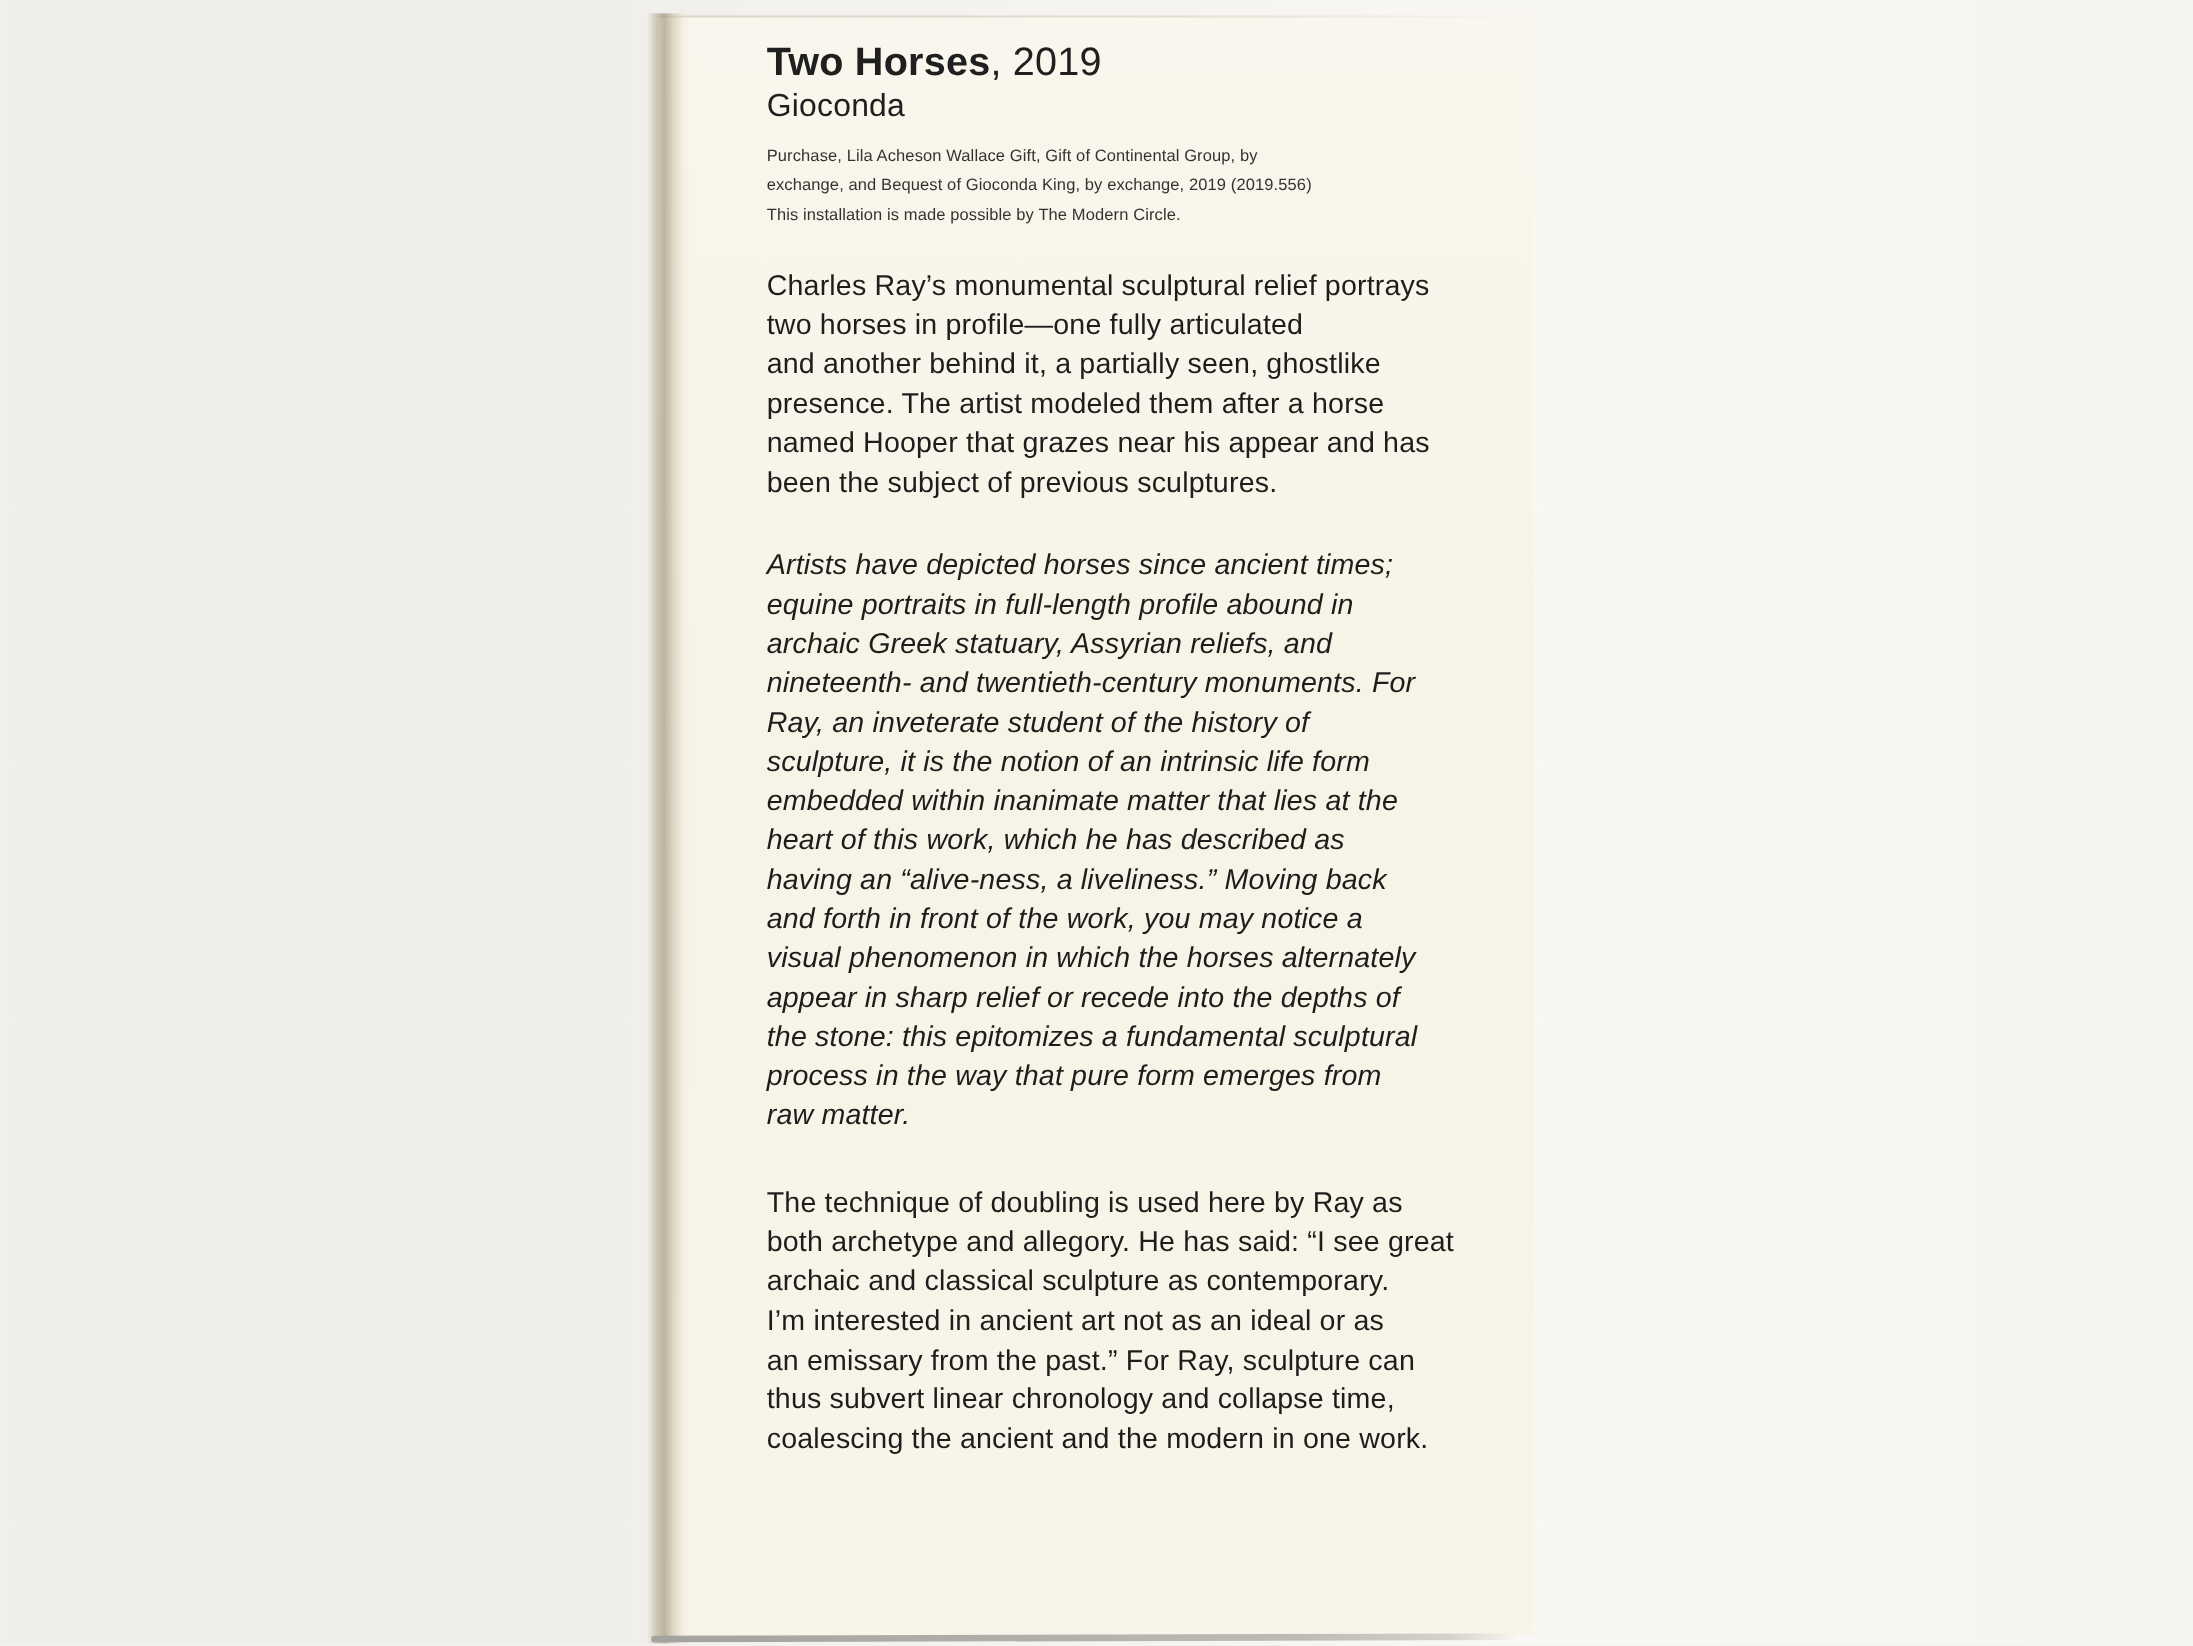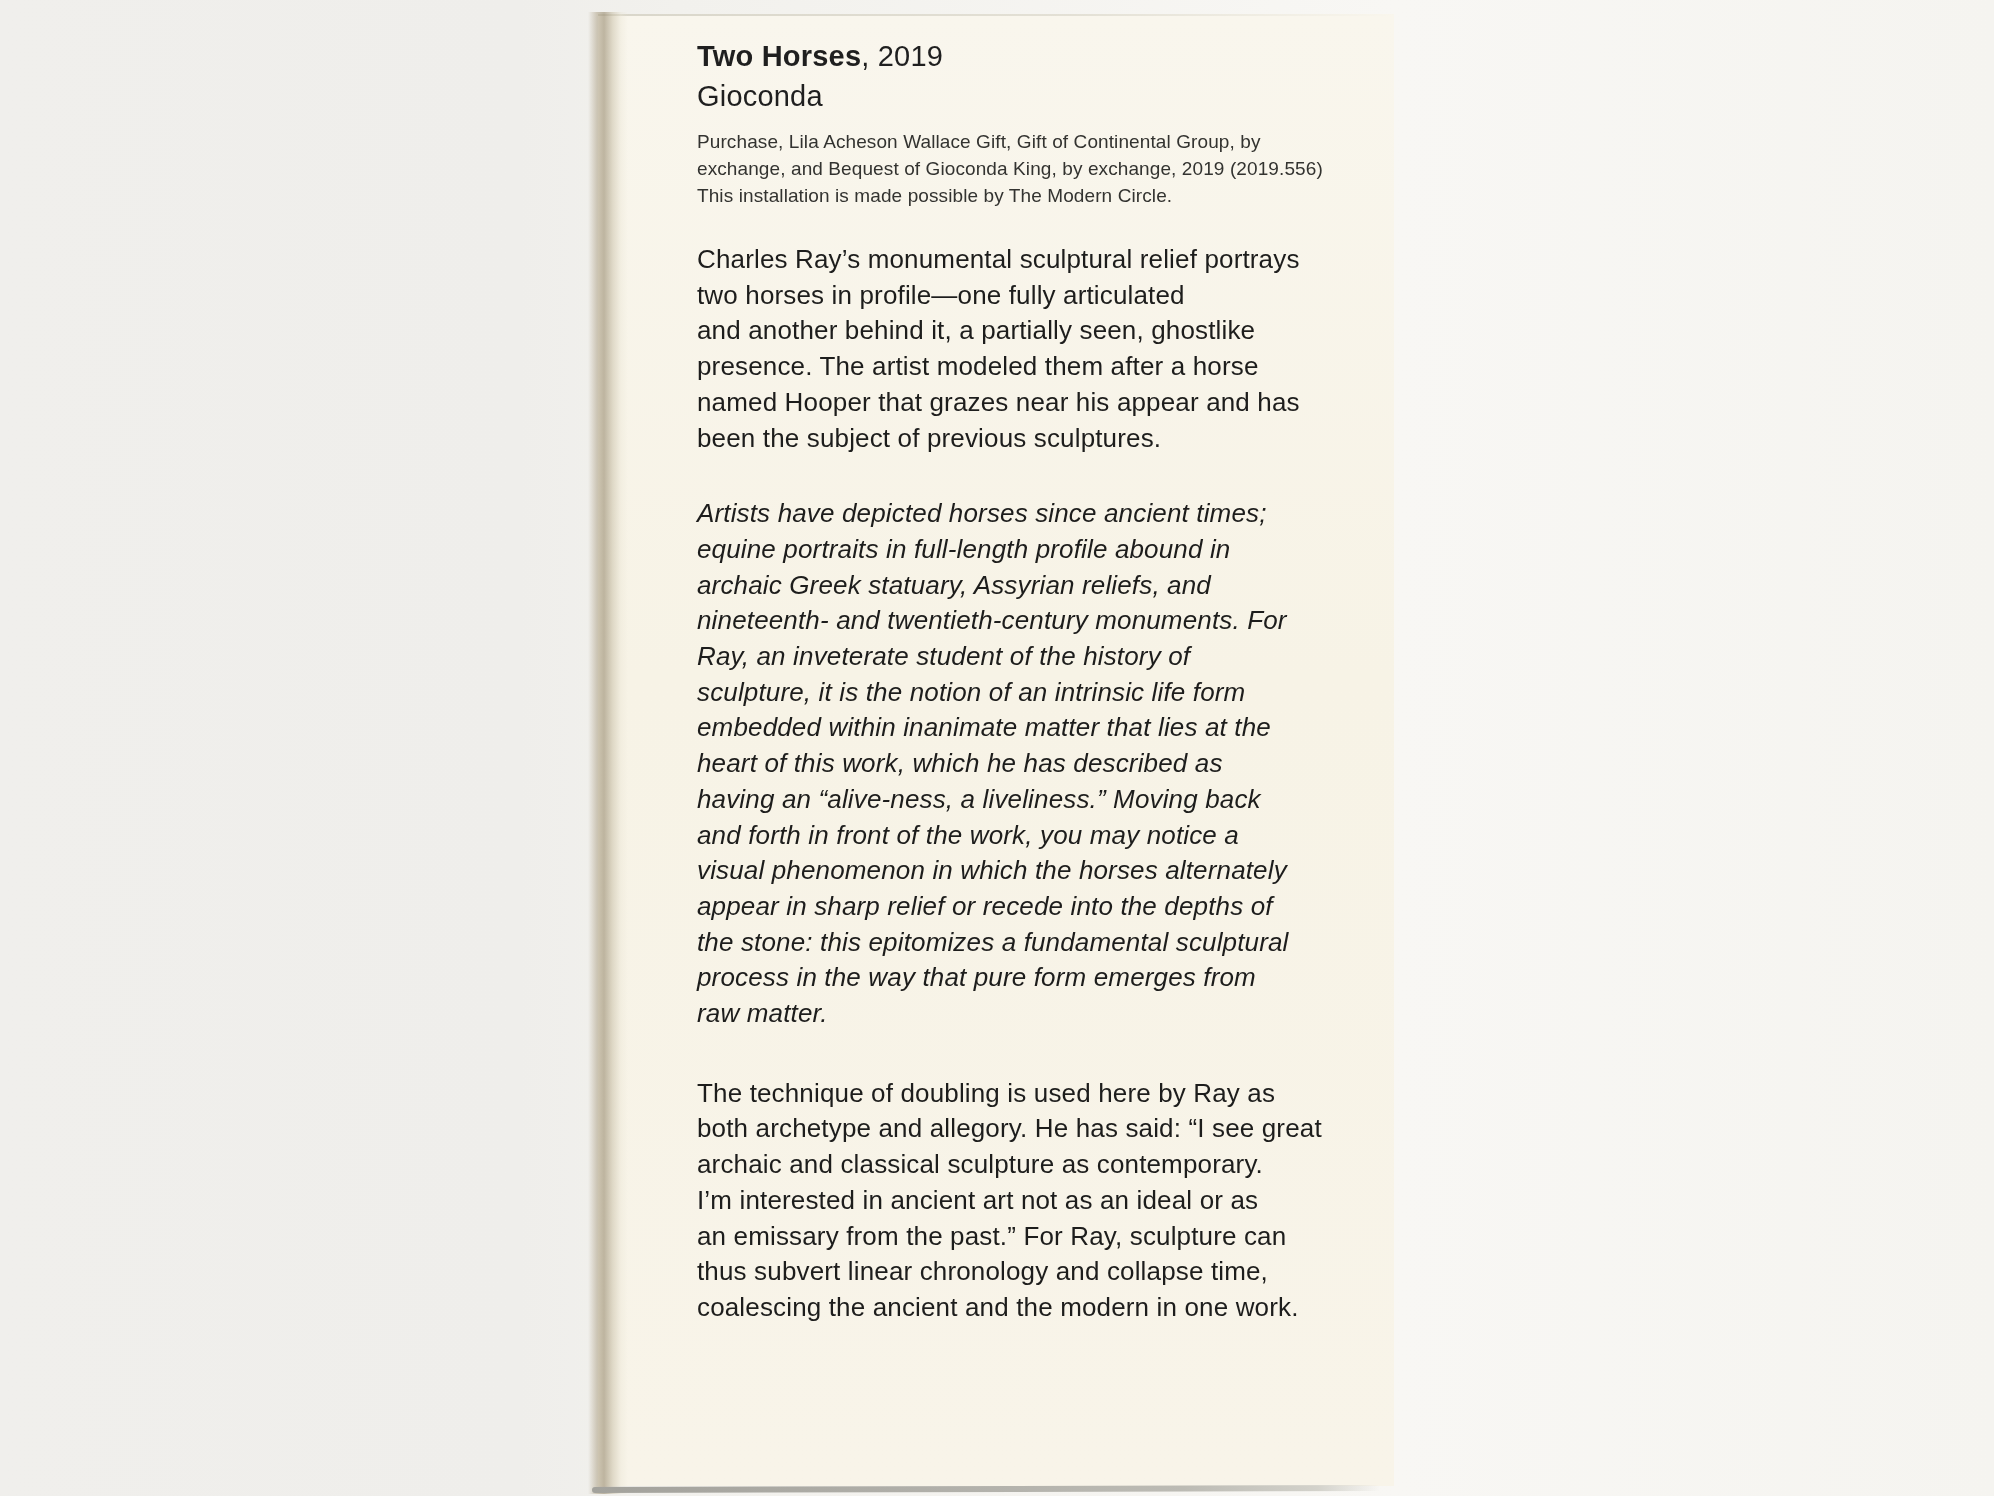--- a/index.html
+++ b/index.html
@@ -34,27 +34,27 @@
   .edge-bottom{
     position:absolute;left:-6px;bottom:-6px;width:99%;height:6px;
     transform:rotate(-0.15deg);
     background:linear-gradient(90deg,#a3a29c 0%,#b1b0aa 45%,#bcbbb4 75%,#d3d2cb 92%,rgba(211,210,203,0) 100%);
     border-radius:3px;
   }
   .content{
     position:absolute;left:99px;top:0;width:720px;
   }
   .artist-line{margin-top:52px;font-size:29px;line-height:38px;letter-spacing:0.2px;white-space:pre;}
-  .title-line{margin-top:23px;font-size:29px;line-height:38px;letter-spacing:0.2px;white-space:pre;}
+  .title-line{margin-top:23px;font-size:36px;line-height:38px;letter-spacing:0.2px;white-space:pre;}
   .medium-line{margin-top:2px;font-size:29px;line-height:38px;letter-spacing:0.2px;white-space:pre;}
   .b{font-weight:700;}
   .gap{display:inline-block;width:15px;}
   .credit{
     margin-top:13px;
-    font-size:19px;line-height:27px;letter-spacing:0.1px;
+    font-size:15px;line-height:27px;letter-spacing:0.1px;
     color:#333330;white-space:pre;
   }
   .para{
     font-size:26px;line-height:35.7px;letter-spacing:0.15px;
     color:#1d1d1c;white-space:pre;
   }
   .p1{margin-top:33px;}
   .p2{margin-top:40px;font-style:italic;}
   .p3{margin-top:44px;}
 </style>

